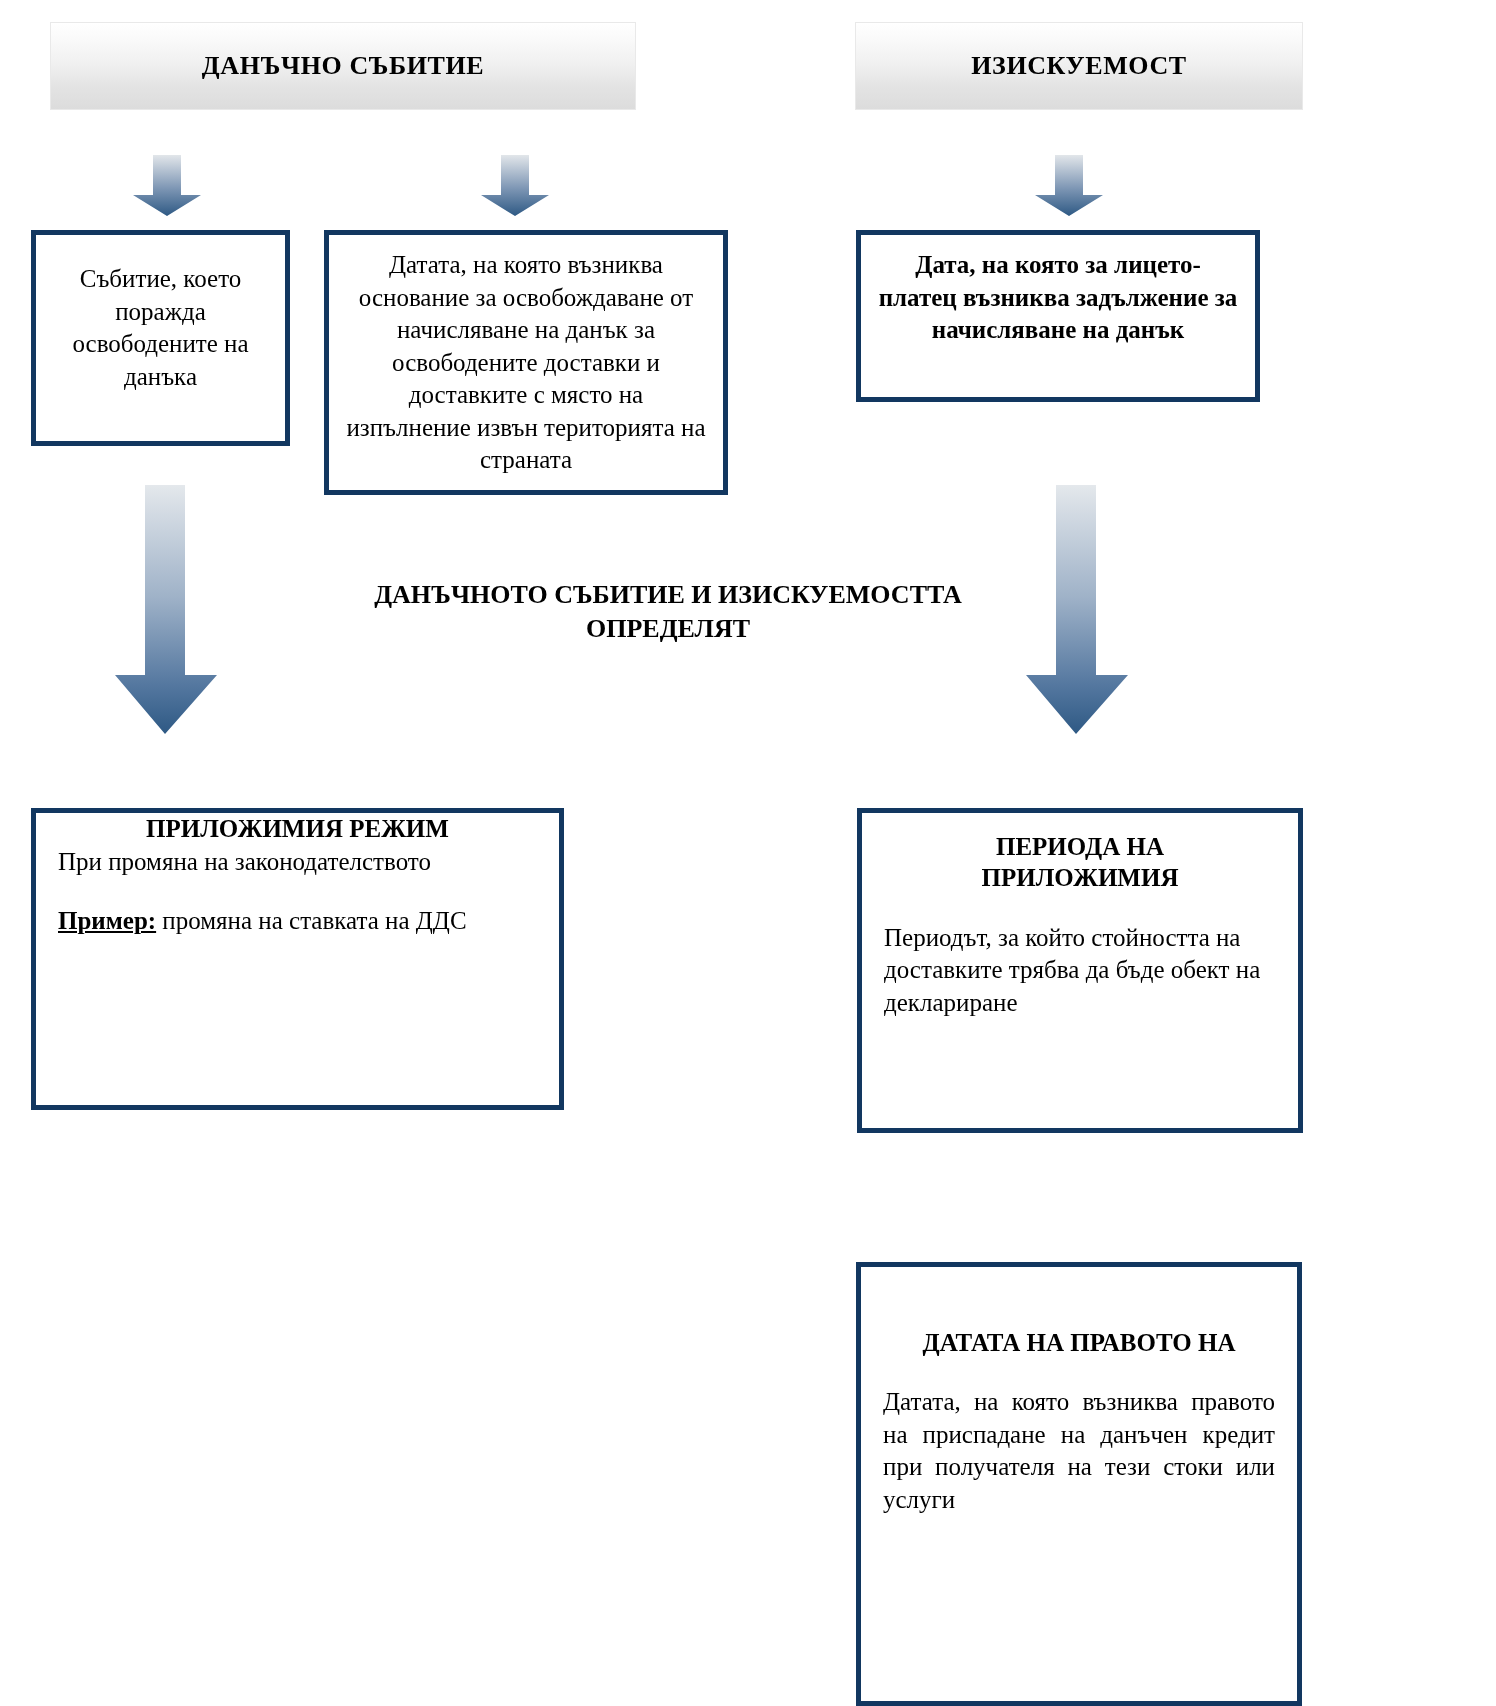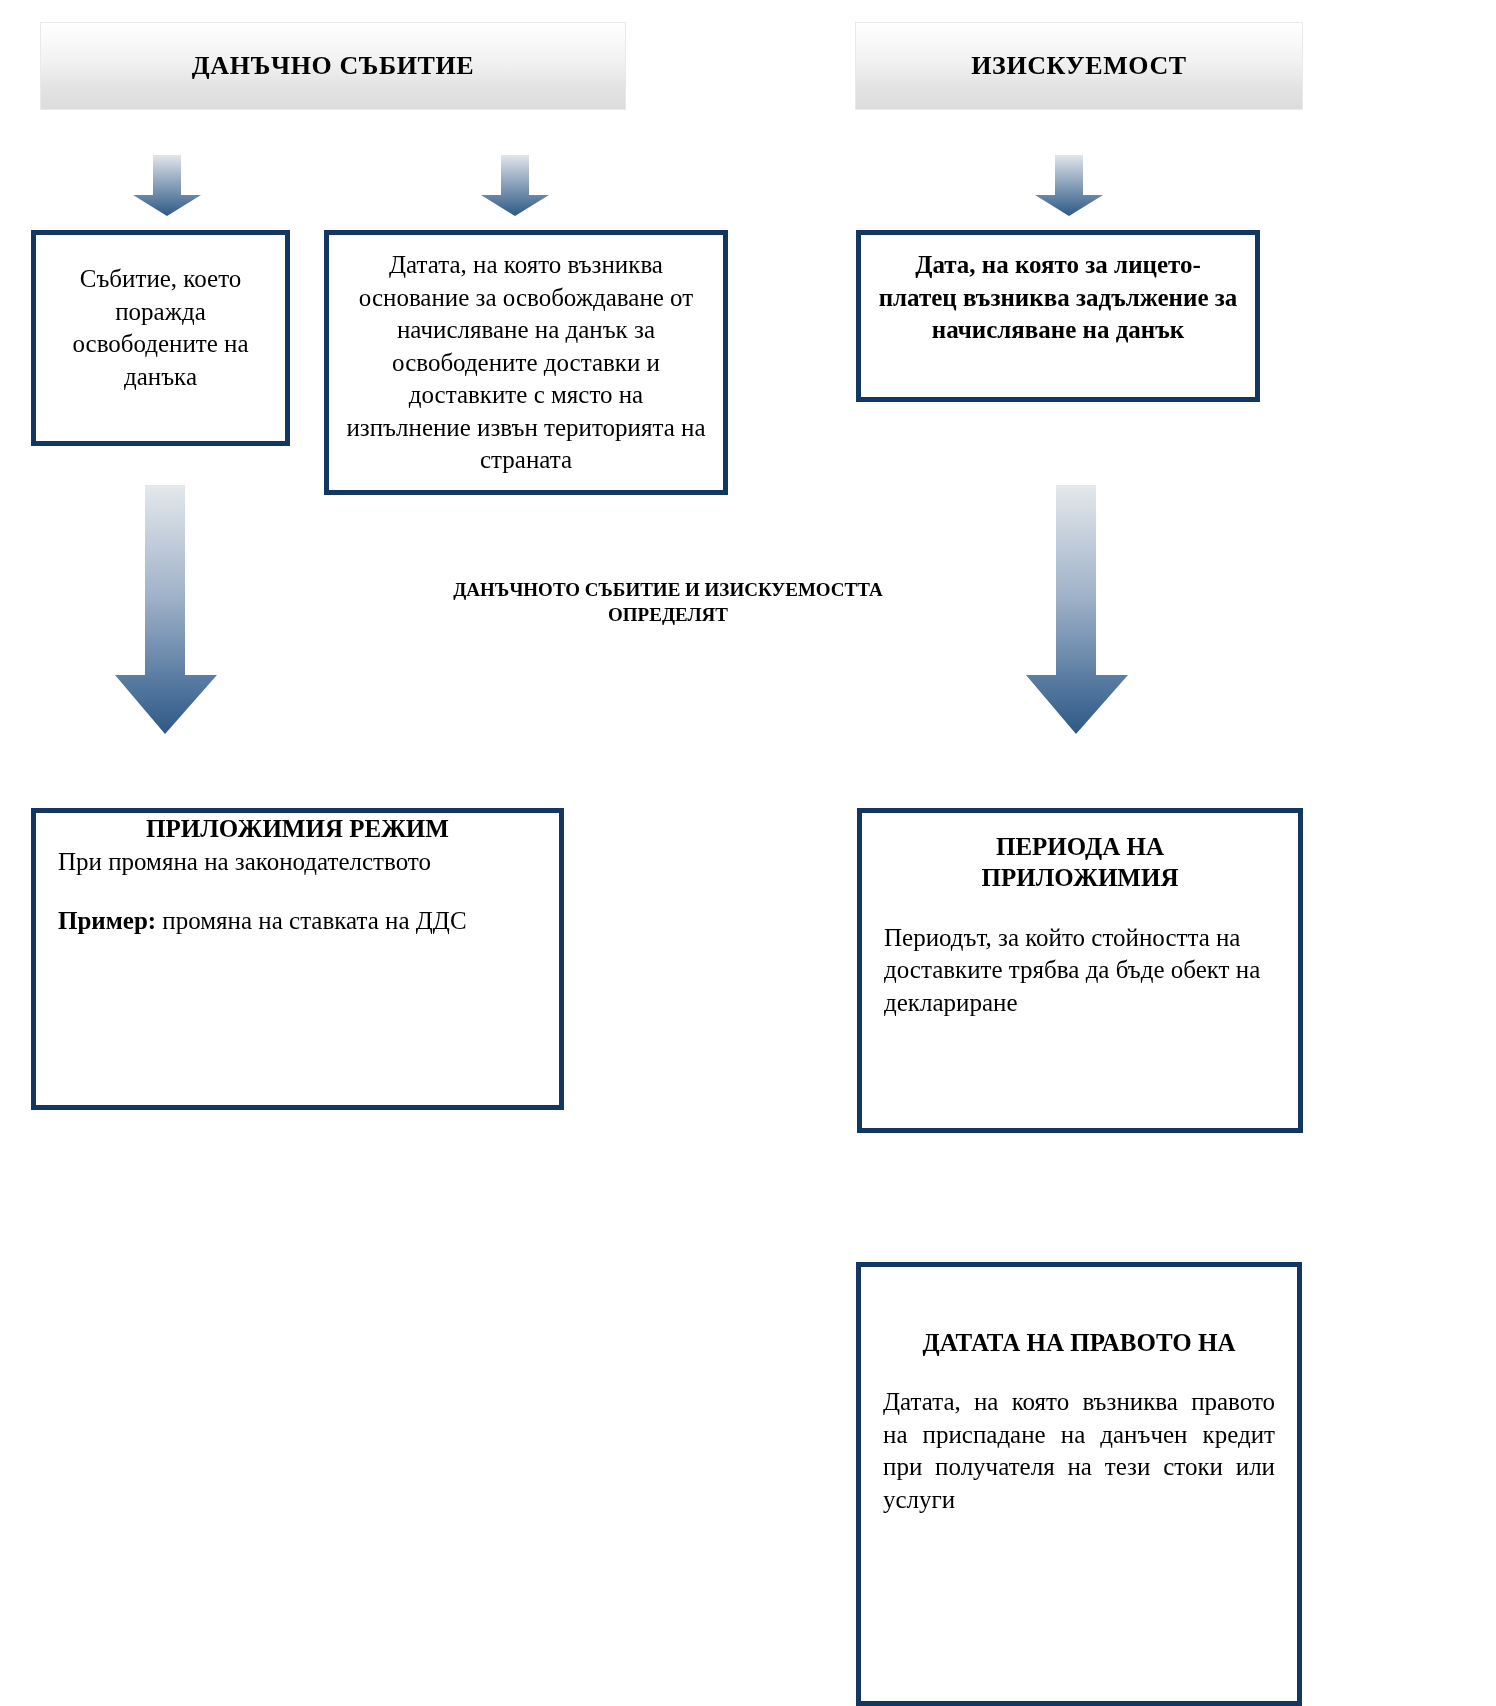--- a/index.html
+++ b/index.html
@@ -54,43 +54,43 @@
   }
   .box p {
     margin: 0;
     font-size: 25px;
     line-height: 1.30;
   }
   .box p.center   { text-align: center; }
   .box p.left     { text-align: left; }
   .box p.justify  { text-align: justify; text-align-last: left; }
   .box .spacer    { height: 26px; }
-  .box .bold      { font-weight: bold; }
+  .box .bold      { font-weight: bold; text-decoration: underline; }
 
   
   .center-caption {
     position: absolute;
     font-weight: bold;
-    font-size: 19px;
+    font-size: 26px;
     line-height: 1.3;
     text-align: center;
   }
 
   
   .arrow {
     position: absolute;
   }
   .arrow svg { display: block; }
 </style>
 </head>
 <body>
 
 <div id="canvas">
 
-  <div class="header-box" style="left:40px; top:22px; width:586px; height:88px;">
+  <div class="header-box" style="left:50px; top:22px; width:586px; height:88px;">
     <span class="label">ДАНЪЧНО СЪБИТИЕ</span>
   </div>
 
   <div class="header-box" style="left:855px; top:22px; width:448px; height:88px;">
     <span class="label">ИЗИСКУЕМОСТ</span>
   </div>
 
   <div class="arrow" style="left:131px; top:155px;">
     <svg width="72" height="62" viewBox="0 0 72 62">
       <defs>

